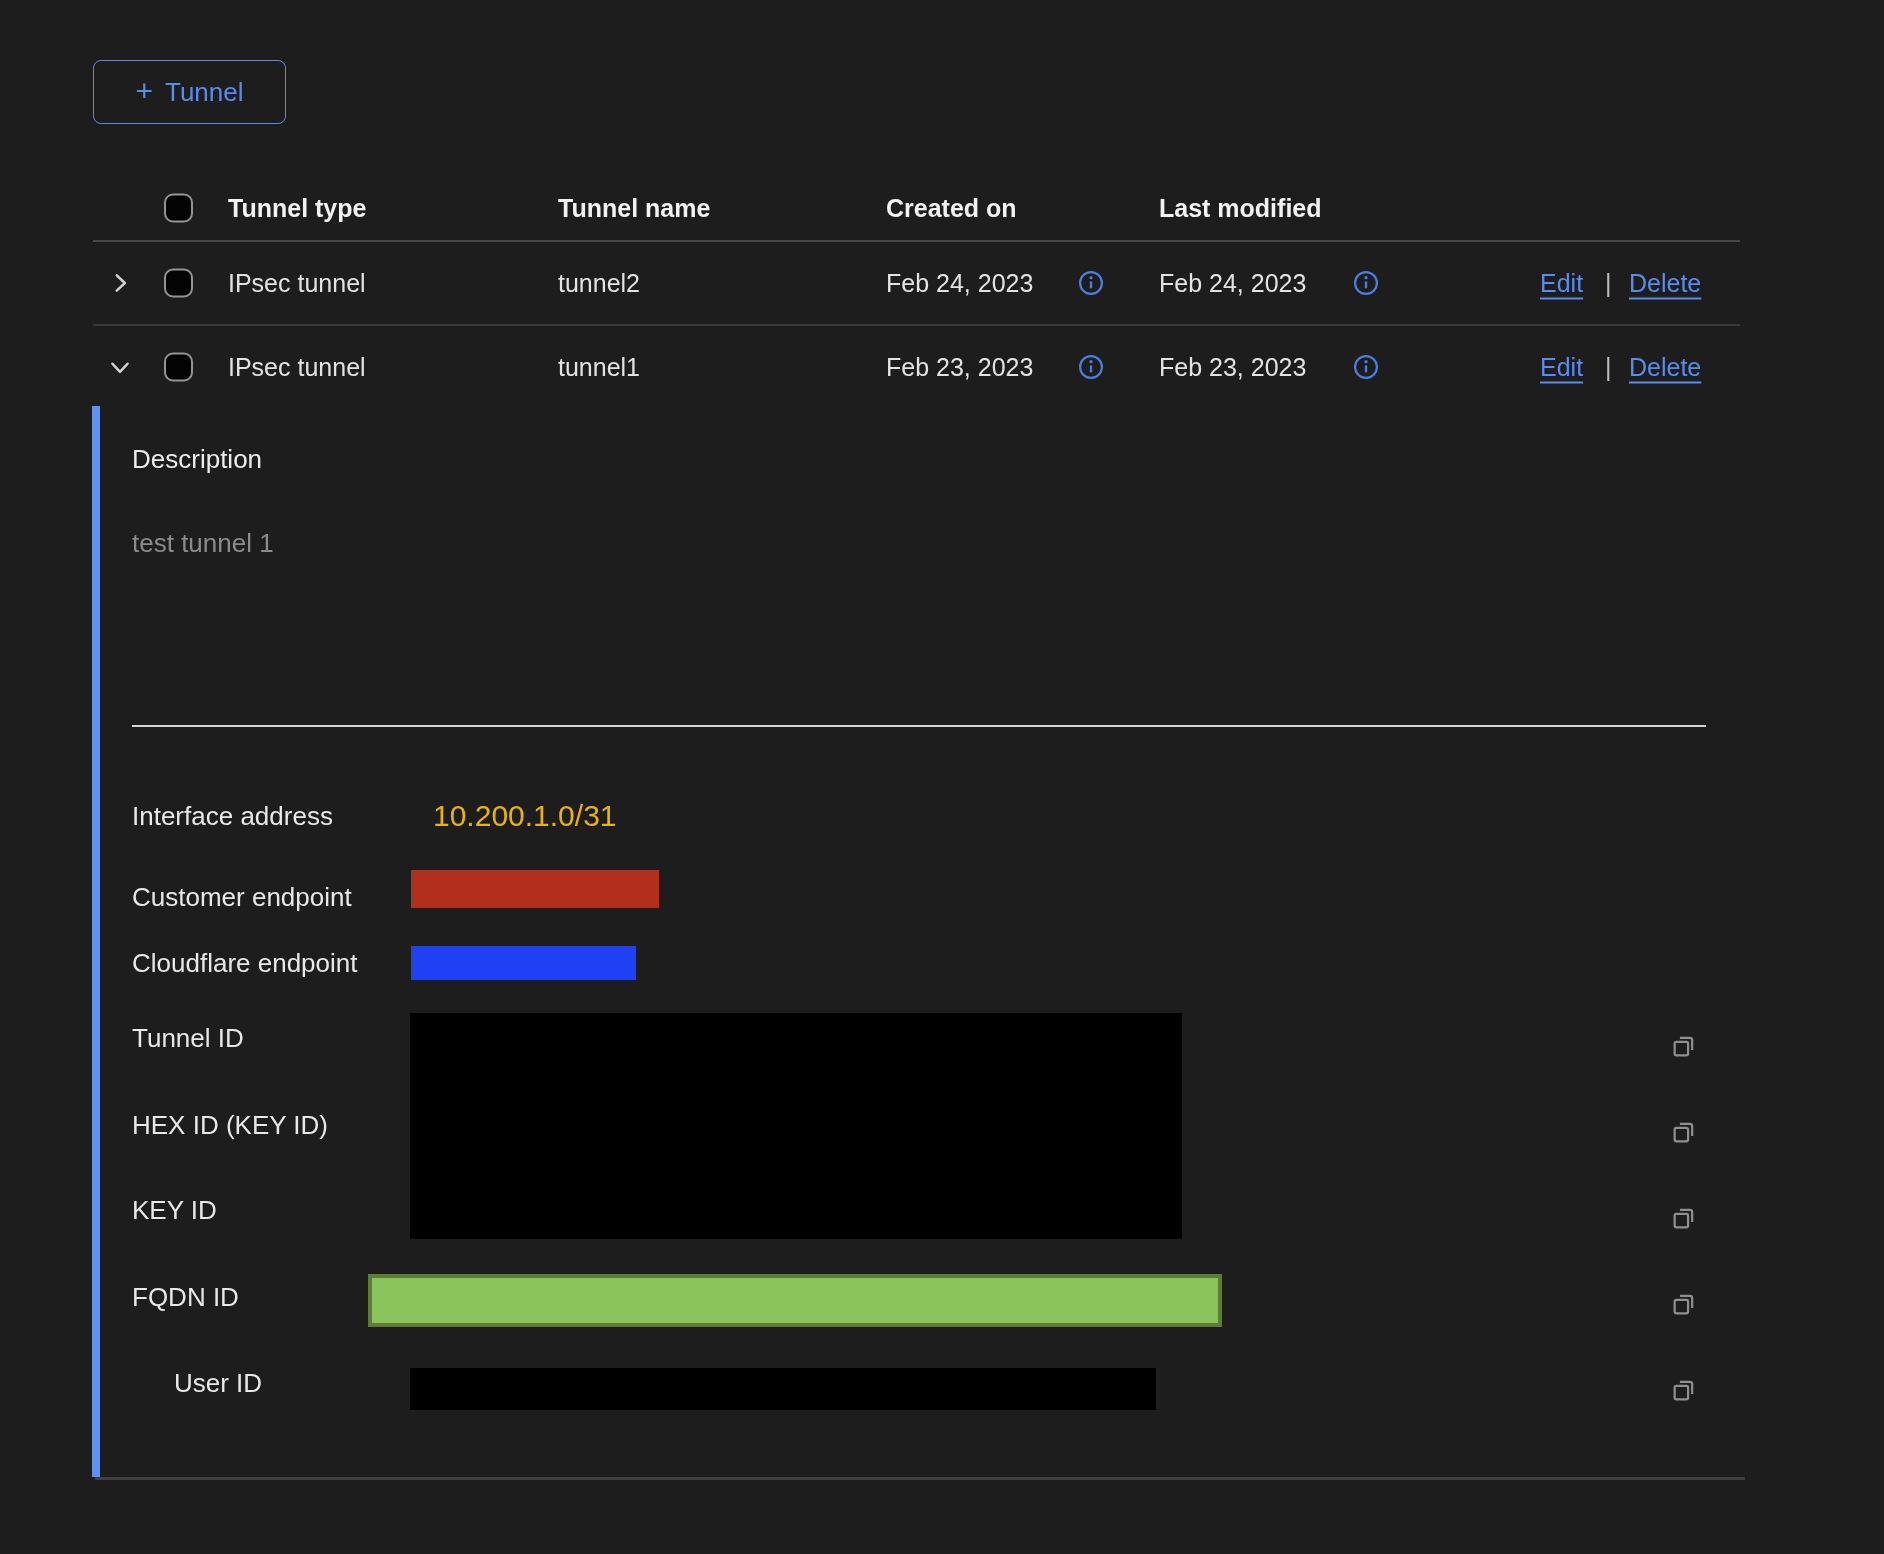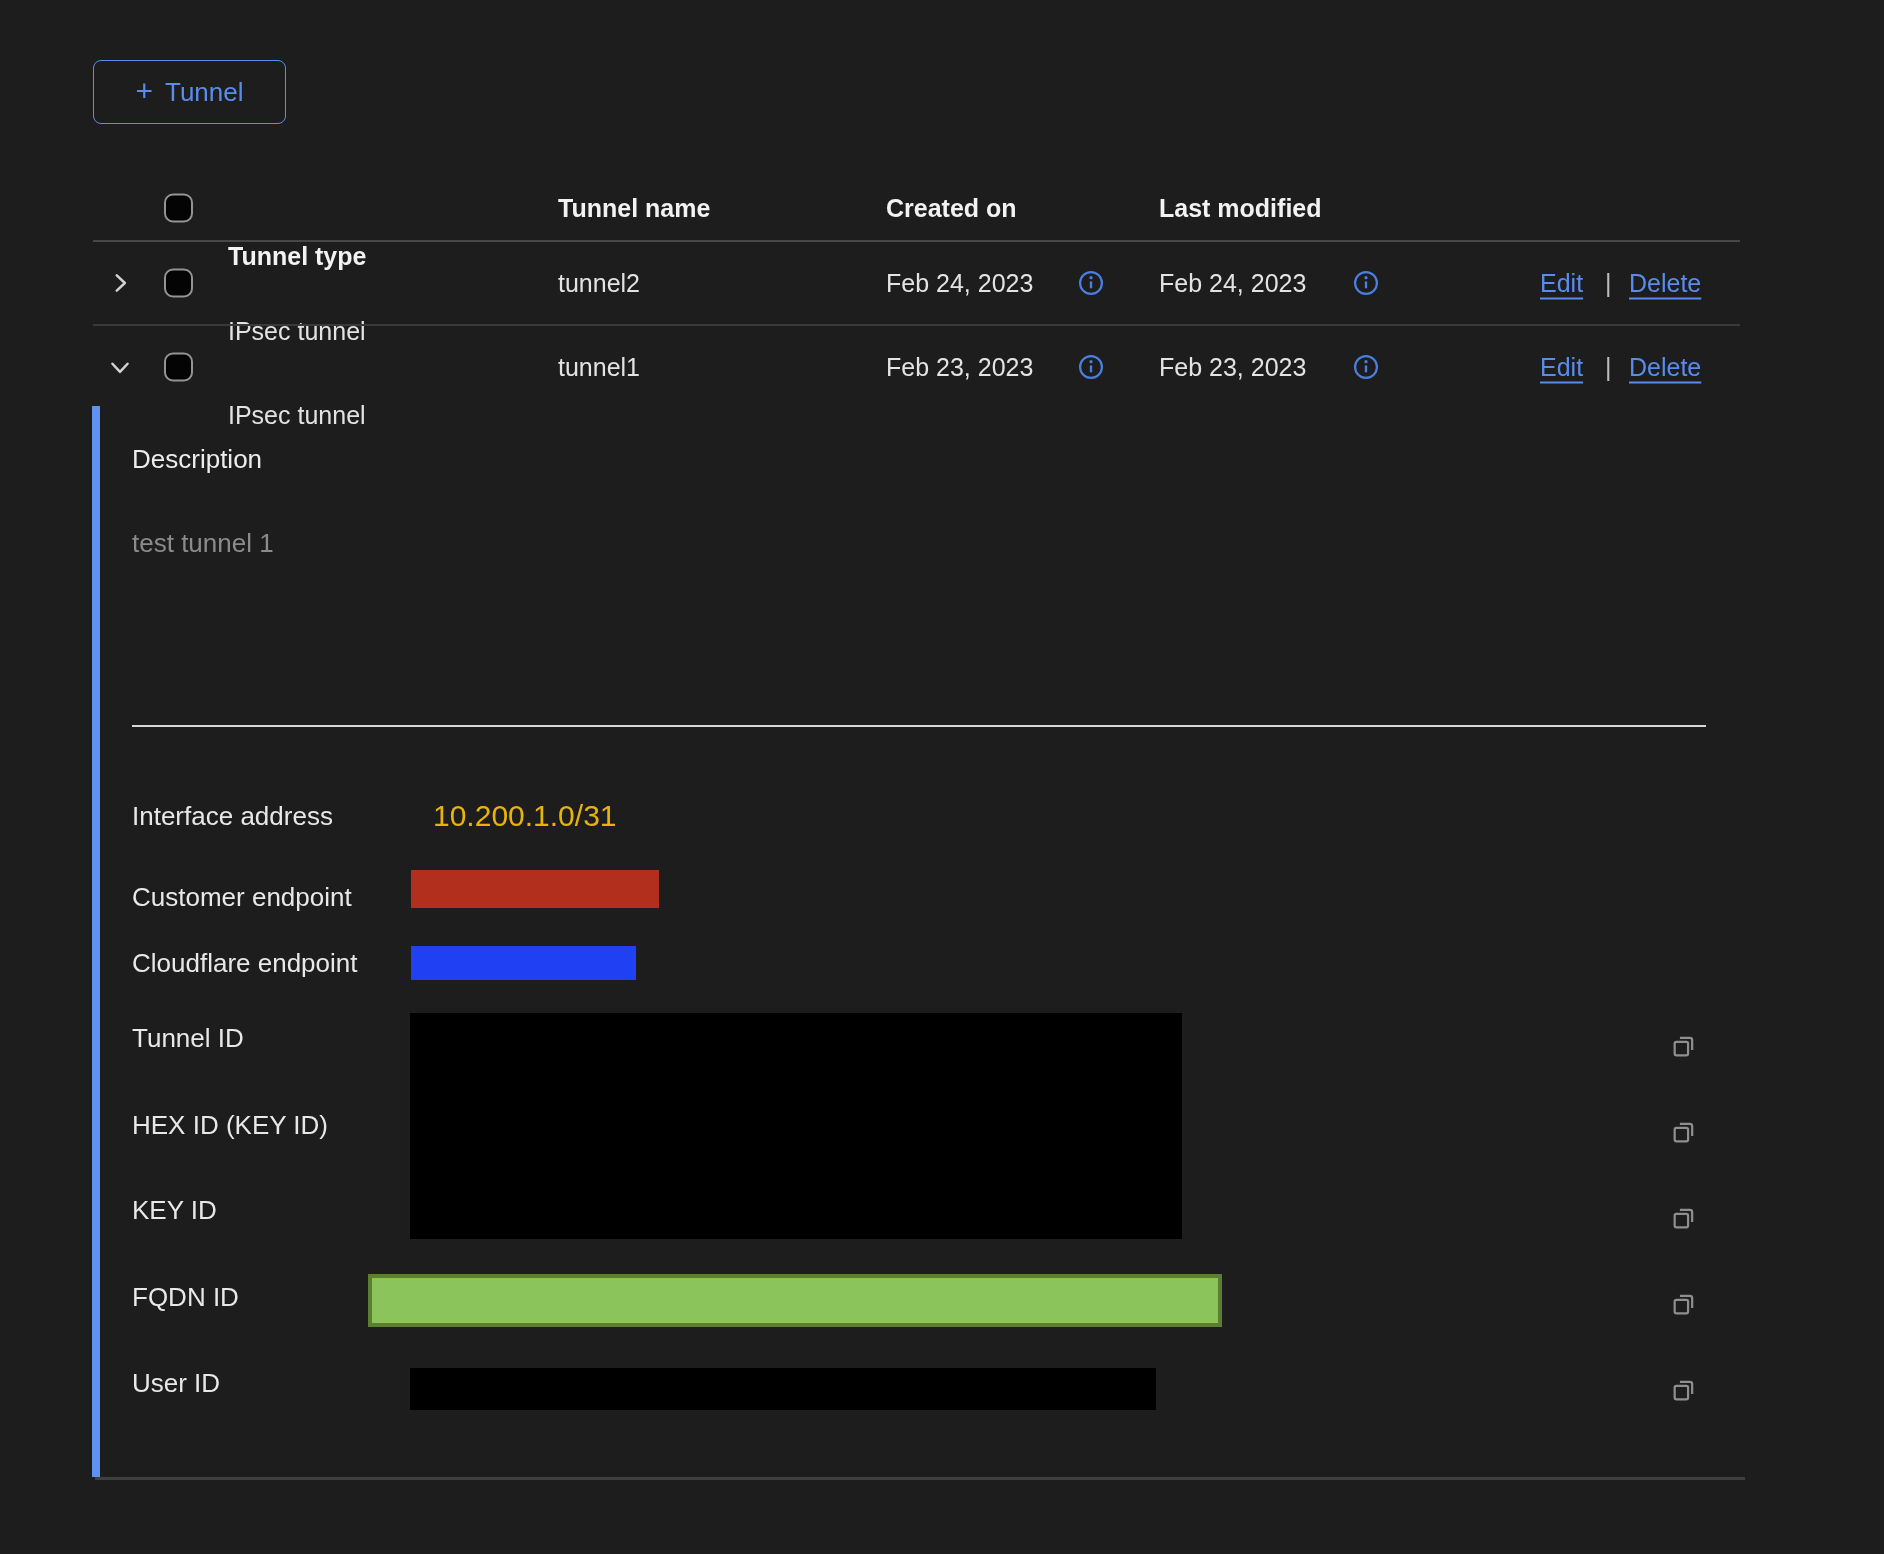--- a/index.html
+++ b/index.html
@@ -21,21 +21,21 @@
   
   .trow { position:absolute; left:93px; width:1647px; }
   .trow .cell { position:absolute; top:50%; transform:translateY(-50%); white-space:nowrap; }
   .thead-row { top:176px; height:64px; }
   .row-1 { top:241px; height:83px; }
   .row-2 { top:325px; height:84px; }
   .th { font-size:25px; font-weight:700; color:#f2f2f2; }
   .td { font-size:25px; color:#e3e3e3; }
   .c-chevron  { left:10px; }
   .c-checkbox { left:71px; }
-  .c-type     { left:135px;margin-top:48px; }
+  .c-type     { left:135px; }
   .c-name     { left:465px; }
   .c-created  { left:793px;text-align:center; }
   .c-info1    { left:985px; }
   .c-modified { left:1066px; }
   .c-info2    { left:1260px; }
   .c-edit     { left:1447px; }
   .c-sep      { left:1512px; }
   .c-delete   { left:1536px;text-align:center; }
   .checkbox {
     width:29px; height:29px; border:2px solid #949494; border-radius:9px;
@@ -164,21 +164,21 @@
   <div class="div-light"></div>
 
   <div class="detail-label" style="top:800px;">Interface address</div>
   <div class="detail-value" style="left:433px; top:800px;">10.200.1.0/31</div>
   <div class="detail-label" style="top:873px;margin-top:8px;">Customer endpoint</div>
   <div class="detail-label" style="top:947px;">Cloudflare endpoint</div>
   <div class="detail-label" style="top:1022px;">Tunnel ID</div>
   <div class="detail-label" style="top:1109px;">HEX ID (KEY ID)</div>
   <div class="detail-label" style="top:1194px;">KEY ID</div>
   <div class="detail-label" style="top:1281px;">FQDN ID</div>
-  <div class="detail-label" style="top:1367px;">User ID</div>
+  <div class="detail-label" style="top:1367px;margin-left:42px;">User ID</div>
 
   <div class="redaction red-customer" style="background-color: rgb(178, 47, 29);"></div>
   <div class="redaction red-cloudflare" style="background-color: rgb(32, 64, 244);"></div>
   <div class="redaction red-ids-group" style="background-color: rgb(0, 0, 0);"></div>
   <div class="redaction red-fqdn" style="background-color: rgb(140, 196, 92);"></div>
   <div class="redaction red-user" style="background-color: rgb(0, 0, 0);"></div>
 
   <button class="copy-btn" style="top:1026px;">
     <svg width="28" height="28" viewBox="0 0 24 24" fill="none" stroke="currentColor" stroke-width="1.9">
         <path d="M8.5 5 H17 a2 2 0 0 1 2 2 V15.5"></path>

